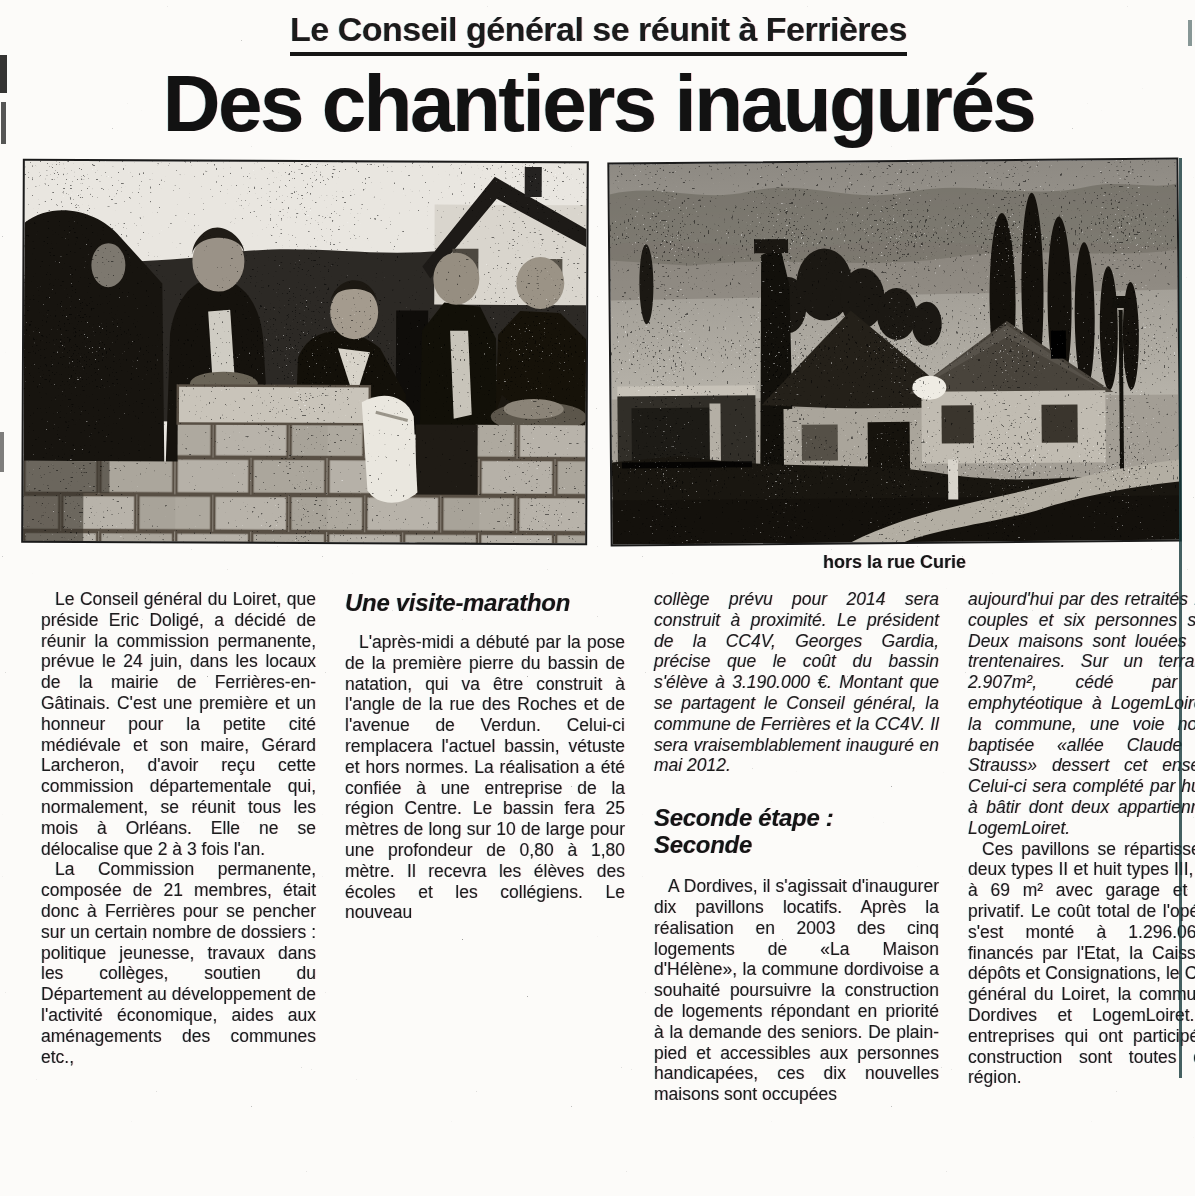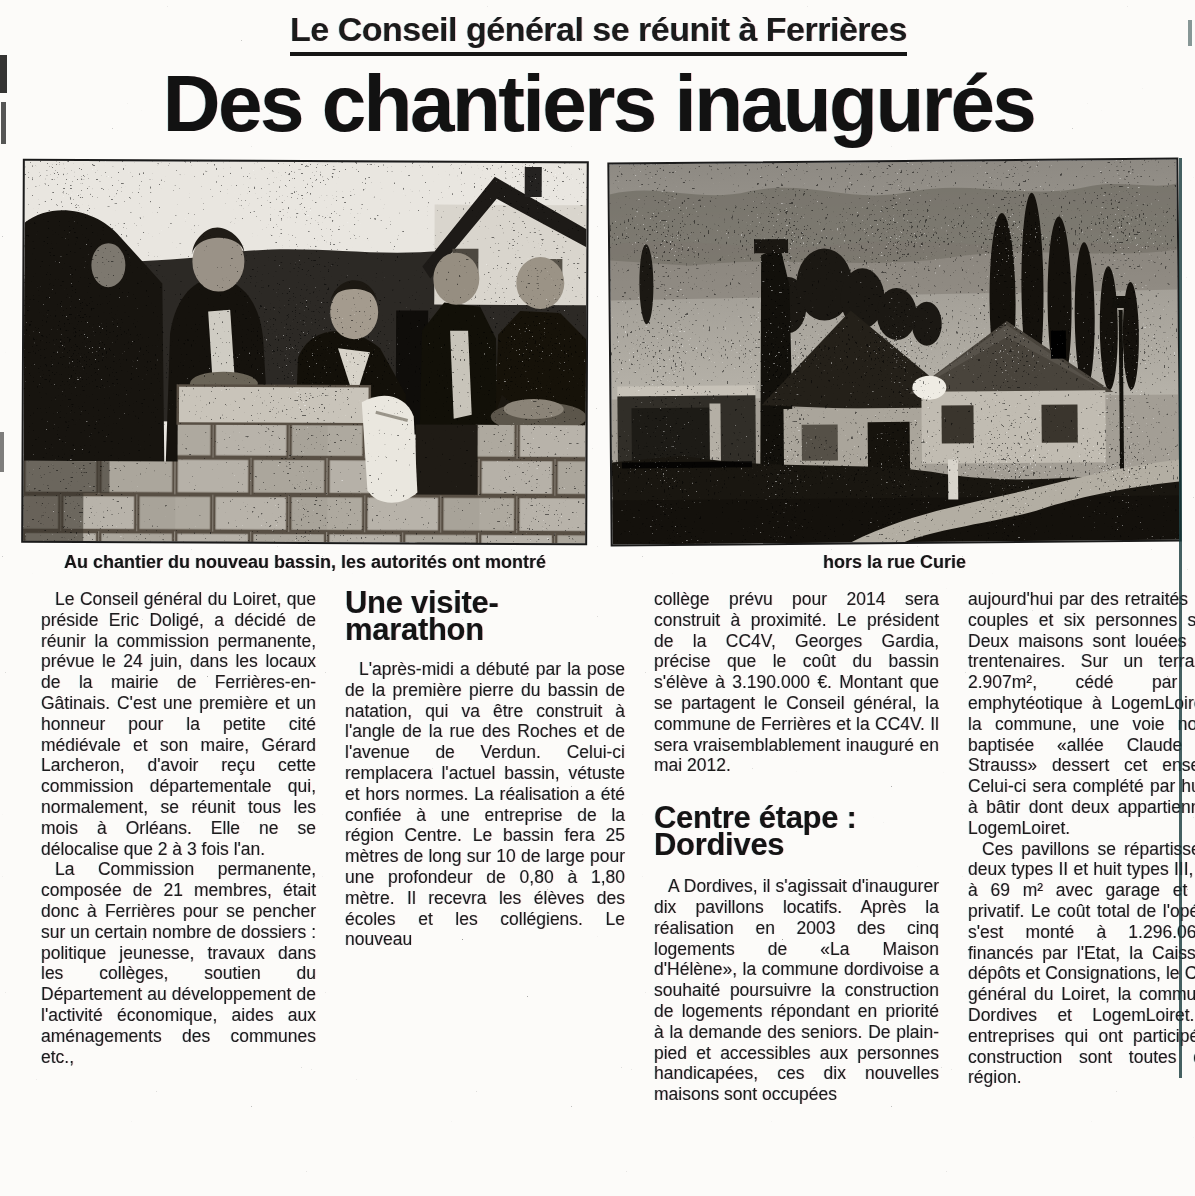--- a/index.html
+++ b/index.html
@@ -50,23 +50,23 @@
     gap:29px;
     align-items:start;
   }
   .col{
     font-size:17.5px;line-height:20.8px;
     text-align:justify;
     hyphens:auto;
     color:#1c1c1c;
   }
   .col p{margin:0;text-indent:14px;}
-  .col p.cont{text-indent:0;}
+  .col p.cont{text-indent:0;font-style:italic;}
   .subhead{
-    font-size:31px;font-weight:700;
+    font-size:24px;font-weight:700;font-style:italic;
     line-height:27px;letter-spacing:-0.3px;color:#141414;
     margin:0 0 16px 0;text-align:left;text-indent:0;
   }
   .subhead.mid{margin:28px 0 18px 0;}
   
   .artifact{position:absolute;pointer-events:none;}
   .edge-line-right{left:1179px;top:158px;width:3px;height:920px;background:#15393b;opacity:.8;}
   .m1{left:0;top:55px;width:7px;height:38px;background:#101010;opacity:.85;}
   .m2{left:1px;top:102px;width:5px;height:42px;background:#101010;opacity:.7;}
   .m3{left:0;top:432px;width:4px;height:40px;background:#161616;opacity:.55;}
@@ -147,21 +147,20 @@
         <rect x="0" y="300" width="86" height="80" fill="#38332b" opacity="0.6"></rect>
         <rect x="60" y="332" width="502" height="48" fill="url(#blocks)"></rect>
 
         <path d="M338,240 C358,228 382,232 390,254 L394,330 C376,346 352,342 344,328 Z" fill="#eae7df"></path>
         <path d="M352,250 L384,258" stroke="#9a958a" stroke-width="3" fill="none"></path>
 
         <rect width="562" height="380" filter="url(#gDark)" opacity="0.5"></rect>
         <rect width="562" height="380" filter="url(#gWhite)" opacity="0.45"></rect>
       </svg>
       <figcaption class="inkfx">
-        <div>Au chantier du nouveau bassin, les autorités ont montré</div>
       </figcaption>
     </figure>
 
     <figure class="photo-right">
       <svg class="photo-frame" width="567" height="380" viewBox="0 0 567 380" aria-hidden="true">
         <defs>
           <linearGradient id="skyg" x1="0" y1="0" x2="0" y2="1">
             <stop offset="0" stop-color="#8e8a83"></stop>
             <stop offset="1" stop-color="#b7b3aa"></stop>
           </linearGradient>
@@ -246,21 +245,21 @@
       <p>La Commission permanente, composée de 21 membres, était donc à Ferrières pour se pencher sur un certain nombre de dossiers : politique jeunesse, travaux dans les collèges, soutien du Département au développement de l'activité économique, aides aux aménagements des communes etc.,</p>
     </div>
 
     <div class="col" lang="fr">
       <h2 class="subhead">Une visite-marathon</h2>
       <p>L'après-midi a débuté par la pose de la première pierre du bassin de natation, qui va être construit à l'angle de la rue des Roches et de l'avenue de Verdun. Celui-ci remplacera l'actuel bassin, vétuste et hors normes. La réalisation a été confiée à une entreprise de la région Centre. Le bassin fera 25 mètres de long sur 10 de large pour une profondeur de 0,80 à 1,80 mètre. Il recevra les élèves des écoles et les collégiens. Le nouveau</p>
     </div>
 
     <div class="col" lang="fr">
       <p class="cont">collège prévu pour 2014 sera construit à proximité. Le président de la CC4V, Georges Gardia, précise que le coût du bassin s'élève à 3.190.000 €. Montant que se partagent le Conseil général, la commune de Ferrières et la CC4V. Il sera vraisemblablement inauguré en mai 2012.</p>
-      <h2 class="subhead mid"><span>Centre étape :</span><br><span>Dordives</span></h2>
+      <h2 class="subhead mid"><span>Seconde étape :</span><br><span>Seconde</span></h2>
       <p>A Dordives, il s'agissait d'inaugurer dix pavillons locatifs. Après la réalisation en 2003 des cinq logements de «La Maison d'Hélène», la commune dordivoise a souhaité poursuivre la construction de logements répondant en priorité à la demande des seniors. De plain-pied et accessibles aux personnes handicapées, ces dix nouvelles maisons sont occupées</p>
     </div>
 
     <div class="col" lang="fr">
       <p class="cont">aujourd'hui par des retraités : deux couples et six personnes seules. Deux maisons sont louées à des trentenaires. Sur un terrain de 2.907m², cédé par bail emphytéotique à LogemLoiret par la commune, une voie nouvelle baptisée «allée Claude Lévi-Strauss» dessert cet ensemble. Celui-ci sera complété par huit lots à bâtir dont deux appartiennent à LogemLoiret.</p>
       <p>Ces pavillons se répartissent en deux types II et huit types III, de 48 à 69 m² avec garage et jardin privatif. Le coût total de l'opération s'est monté à 1.296.066 €, financés par l'Etat, la Caisse des dépôts et Consignations, le Conseil général du Loiret, la commune de Dordives et LogemLoiret. Les entreprises qui ont participé à la construction sont toutes de la région.</p>
     </div>
   </div>
 
   <div class="artifact edge-line-right"></div>

